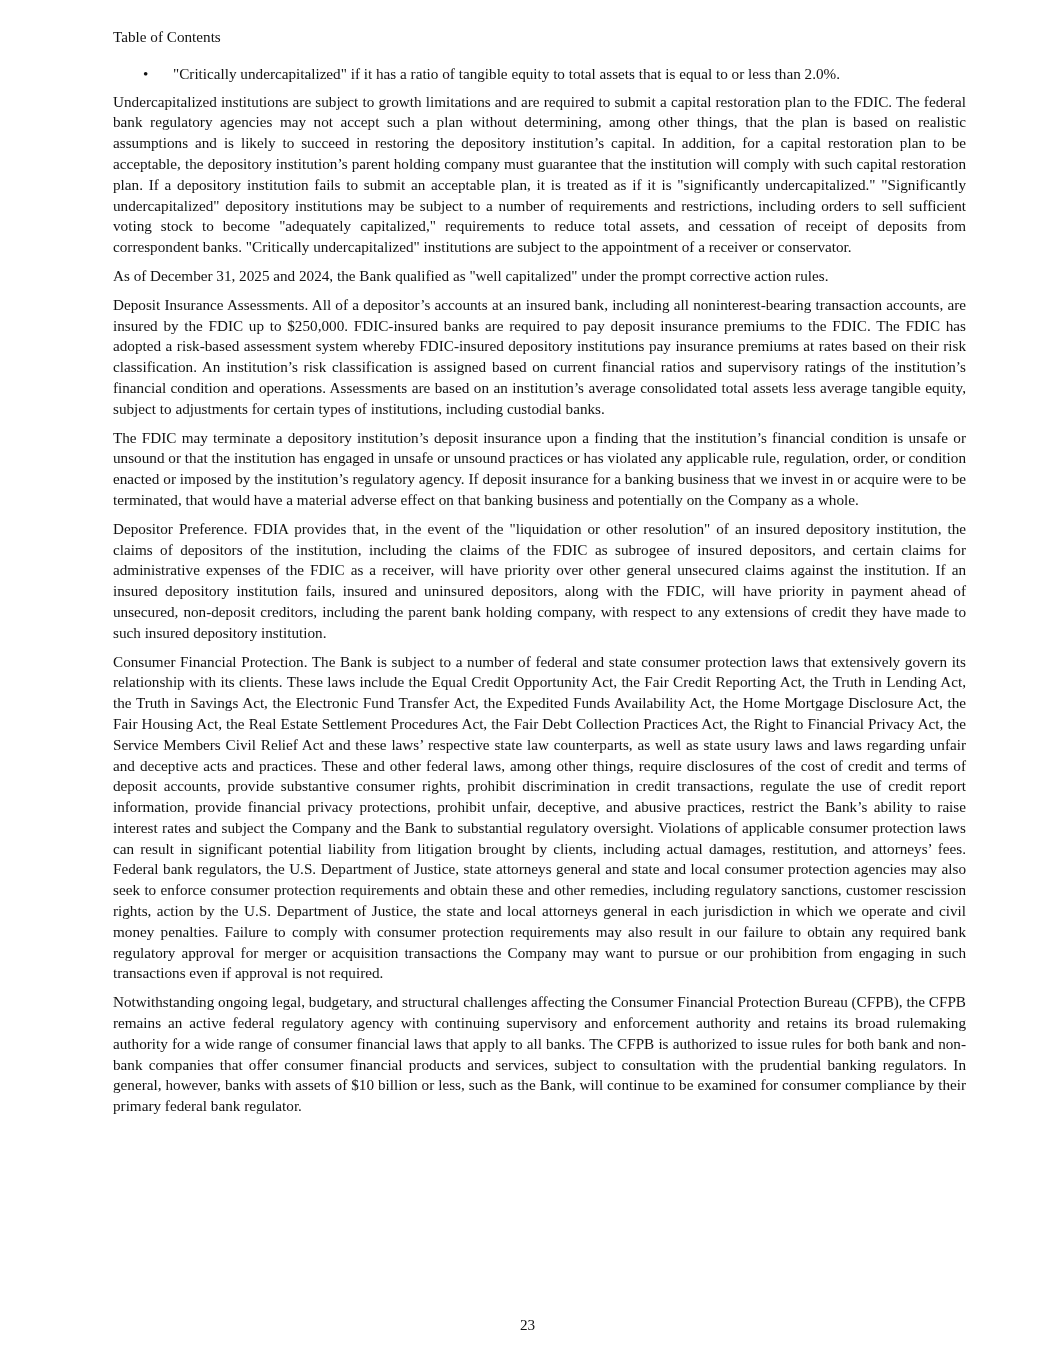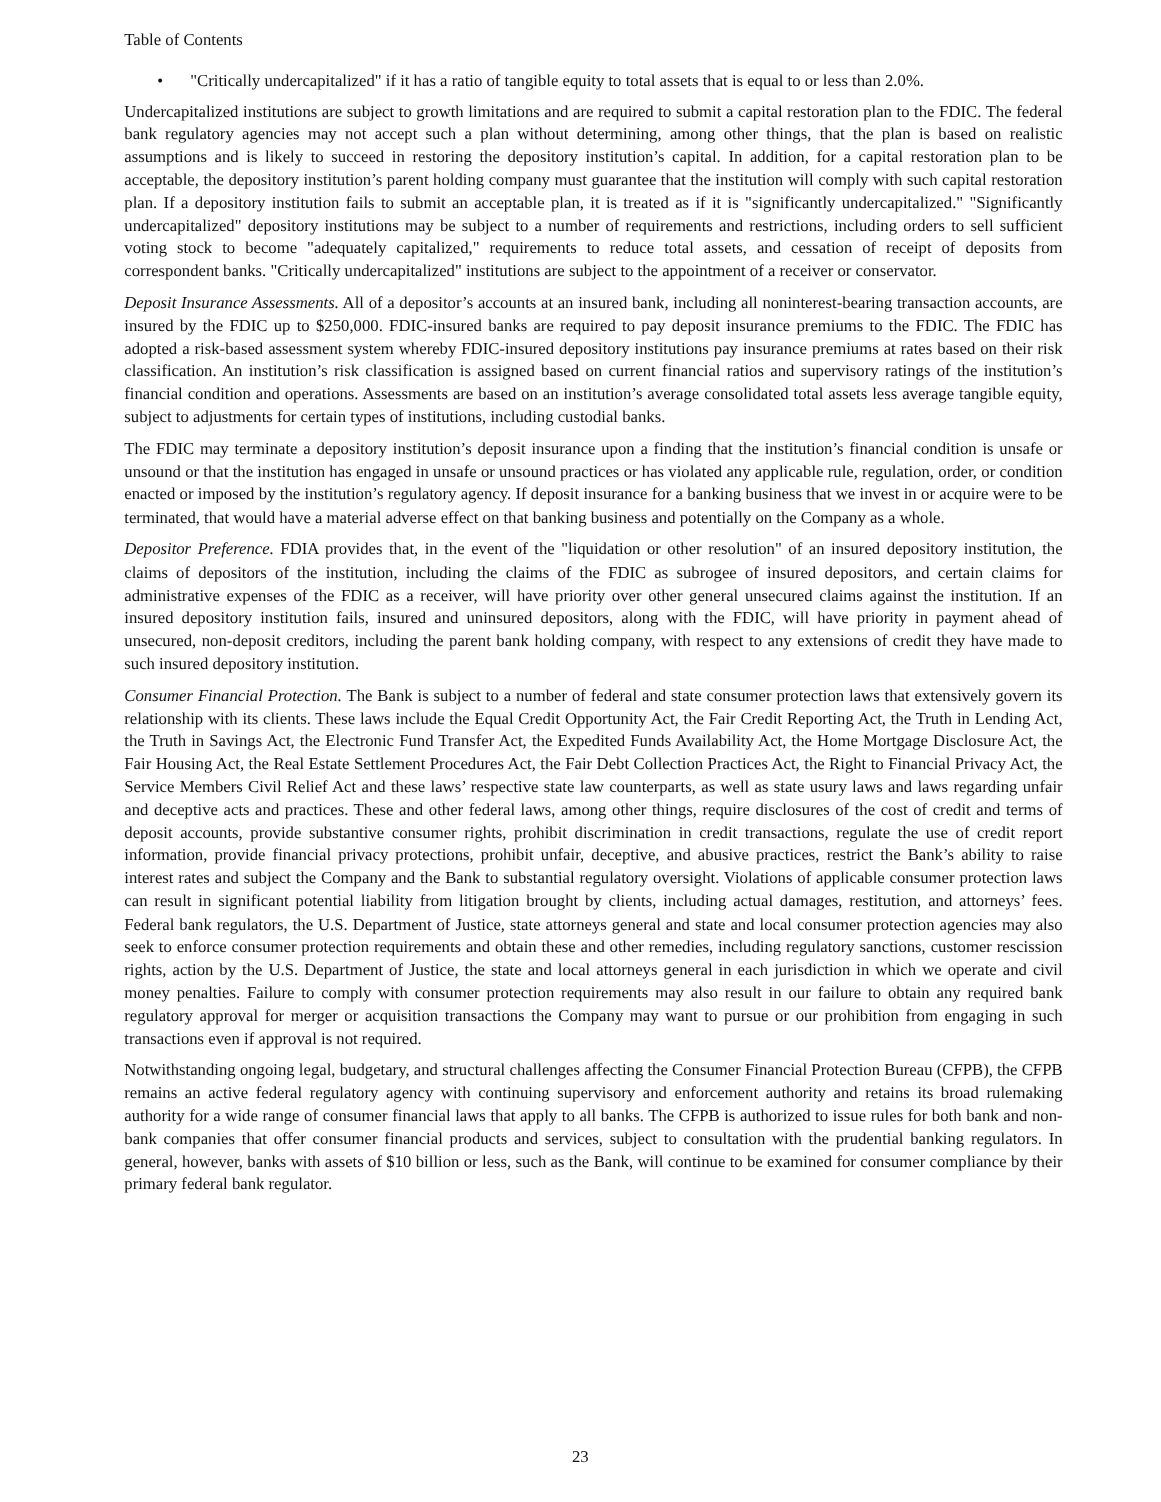--- a/index.html
+++ b/index.html
@@ -28,21 +28,21 @@
       display: flex;
       align-items: baseline;
       margin-bottom: 7px;
     }
     .bullet-mark { width: 30px; padding-left: 30px; }
     .bullet-text { flex: 1; }
     p {
       margin: 0 0 8px 0;
       text-align: justify;
     }
-    .lead { font-style: italic; }
+    .lead { }
     .page-number {
       position: absolute;
       left: 0;
       width: 1055px;
       top: 1315px;
       text-align: center;
     }
   </style>
 </head>
 <body>
@@ -50,20 +50,21 @@
 <div class="page">
   <a class="toc-link">Table of Contents</a>
 
   <div class="bullet-row">
     <span class="bullet-mark">•</span>
     <span class="bullet-text">"Critically undercapitalized" if it has a ratio of tangible equity to total assets that is equal to or less than 2.0%.</span>
   </div>
 
   <p>Undercapitalized institutions are subject to growth limitations and are required to submit a capital restoration plan to the FDIC. The federal bank regulatory agencies may not accept such a plan without determining, among other things, that the plan is based on realistic assumptions and is likely to succeed in restoring the depository institution’s capital. In addition, for a capital restoration plan to be acceptable, the depository institution’s parent holding company must guarantee that the institution will comply with such capital restoration plan. If a depository institution fails to submit an acceptable plan, it is treated as if it is "significantly undercapitalized." "Significantly undercapitalized" depository institutions may be subject to a number of requirements and restrictions, including orders to sell sufficient voting stock to become "adequately capitalized," requirements to reduce total assets, and cessation of receipt of deposits from correspondent banks. "Critically undercapitalized" institutions are subject to the appointment of a receiver or conservator.</p>
 
+  <p>As of December 31, 2025 and 2024, the Bank qualified as "well capitalized" under the prompt corrective action rules.</p>
 
   <p><span class="lead">Deposit Insurance Assessments.</span><span> All of a depositor’s accounts at an insured bank, including all noninterest-bearing transaction accounts, are insured by the FDIC up to $250,000. FDIC-insured banks are required to pay deposit insurance premiums to the FDIC. The FDIC has adopted a risk-based assessment system whereby FDIC-insured depository institutions pay insurance premiums at rates based on their risk classification. An institution’s risk classification is assigned based on current financial ratios and supervisory ratings of the institution’s financial condition and operations. Assessments are based on an institution’s average consolidated total assets less average tangible equity, subject to adjustments for certain types of institutions, including custodial banks.</span></p>
 
   <p>The FDIC may terminate a depository institution’s deposit insurance upon a finding that the institution’s financial condition is unsafe or unsound or that the institution has engaged in unsafe or unsound practices or has violated any applicable rule, regulation, order, or condition enacted or imposed by the institution’s regulatory agency. If deposit insurance for a banking business that we invest in or acquire were to be terminated, that would have a material adverse effect on that banking business and potentially on the Company as a whole.</p>
 
   <p><span class="lead">Depositor Preference.</span><span> FDIA provides that, in the event of the "liquidation or other resolution" of an insured depository institution, the claims of depositors of the institution, including the claims of the FDIC as subrogee of insured depositors, and certain claims for administrative expenses of the FDIC as a receiver, will have priority over other general unsecured claims against the institution. If an insured depository institution fails, insured and uninsured depositors, along with the FDIC, will have priority in payment ahead of unsecured, non-deposit creditors, including the parent bank holding company, with respect to any extensions of credit they have made to such insured depository institution.</span></p>
 
   <p><span class="lead">Consumer Financial Protection.</span><span> The Bank is subject to a number of federal and state consumer protection laws that extensively govern its relationship with its clients. These laws include the Equal Credit Opportunity Act, the Fair Credit Reporting Act, the Truth in Lending Act, the Truth in Savings Act, the Electronic Fund Transfer Act, the Expedited Funds Availability Act, the Home Mortgage Disclosure Act, the Fair Housing Act, the Real Estate Settlement Procedures Act, the Fair Debt Collection Practices Act, the Right to Financial Privacy Act, the Service Members Civil Relief Act and these laws’ respective state law counterparts, as well as state usury laws and laws regarding unfair and deceptive acts and practices. These and other federal laws, among other things, require disclosures of the cost of credit and terms of deposit accounts, provide substantive consumer rights, prohibit discrimination in credit transactions, regulate the use of credit report information, provide financial privacy protections, prohibit unfair, deceptive, and abusive practices, restrict the Bank’s ability to raise interest rates and subject the Company and the Bank to substantial regulatory oversight. Violations of applicable consumer protection laws can result in significant potential liability from litigation brought by clients, including actual damages, restitution, and attorneys’ fees. Federal bank regulators, the U.S. Department of Justice, state attorneys general and state and local consumer protection agencies may also seek to enforce consumer protection requirements and obtain these and other remedies, including regulatory sanctions, customer rescission rights, action by the U.S. Department of Justice, the state and local attorneys general in each jurisdiction in which we operate and civil money penalties. Failure to comply with consumer protection requirements may also result in our failure to obtain any required bank regulatory approval for merger or acquisition transactions the Company may want to pursue or our prohibition from engaging in such transactions even if approval is not required.</span></p>
 
   <p>Notwithstanding ongoing legal, budgetary, and structural challenges affecting the Consumer Financial Protection Bureau (CFPB), the CFPB remains an active federal regulatory agency with continuing supervisory and enforcement authority and retains its broad rulemaking authority for a wide range of consumer financial laws that apply to all banks. The CFPB is authorized to issue rules for both bank and non-bank companies that offer consumer financial products and services, subject to consultation with the prudential banking regulators. In general, however, banks with assets of $10 billion or less, such as the Bank, will continue to be examined for consumer compliance by their primary federal bank regulator.</p>

